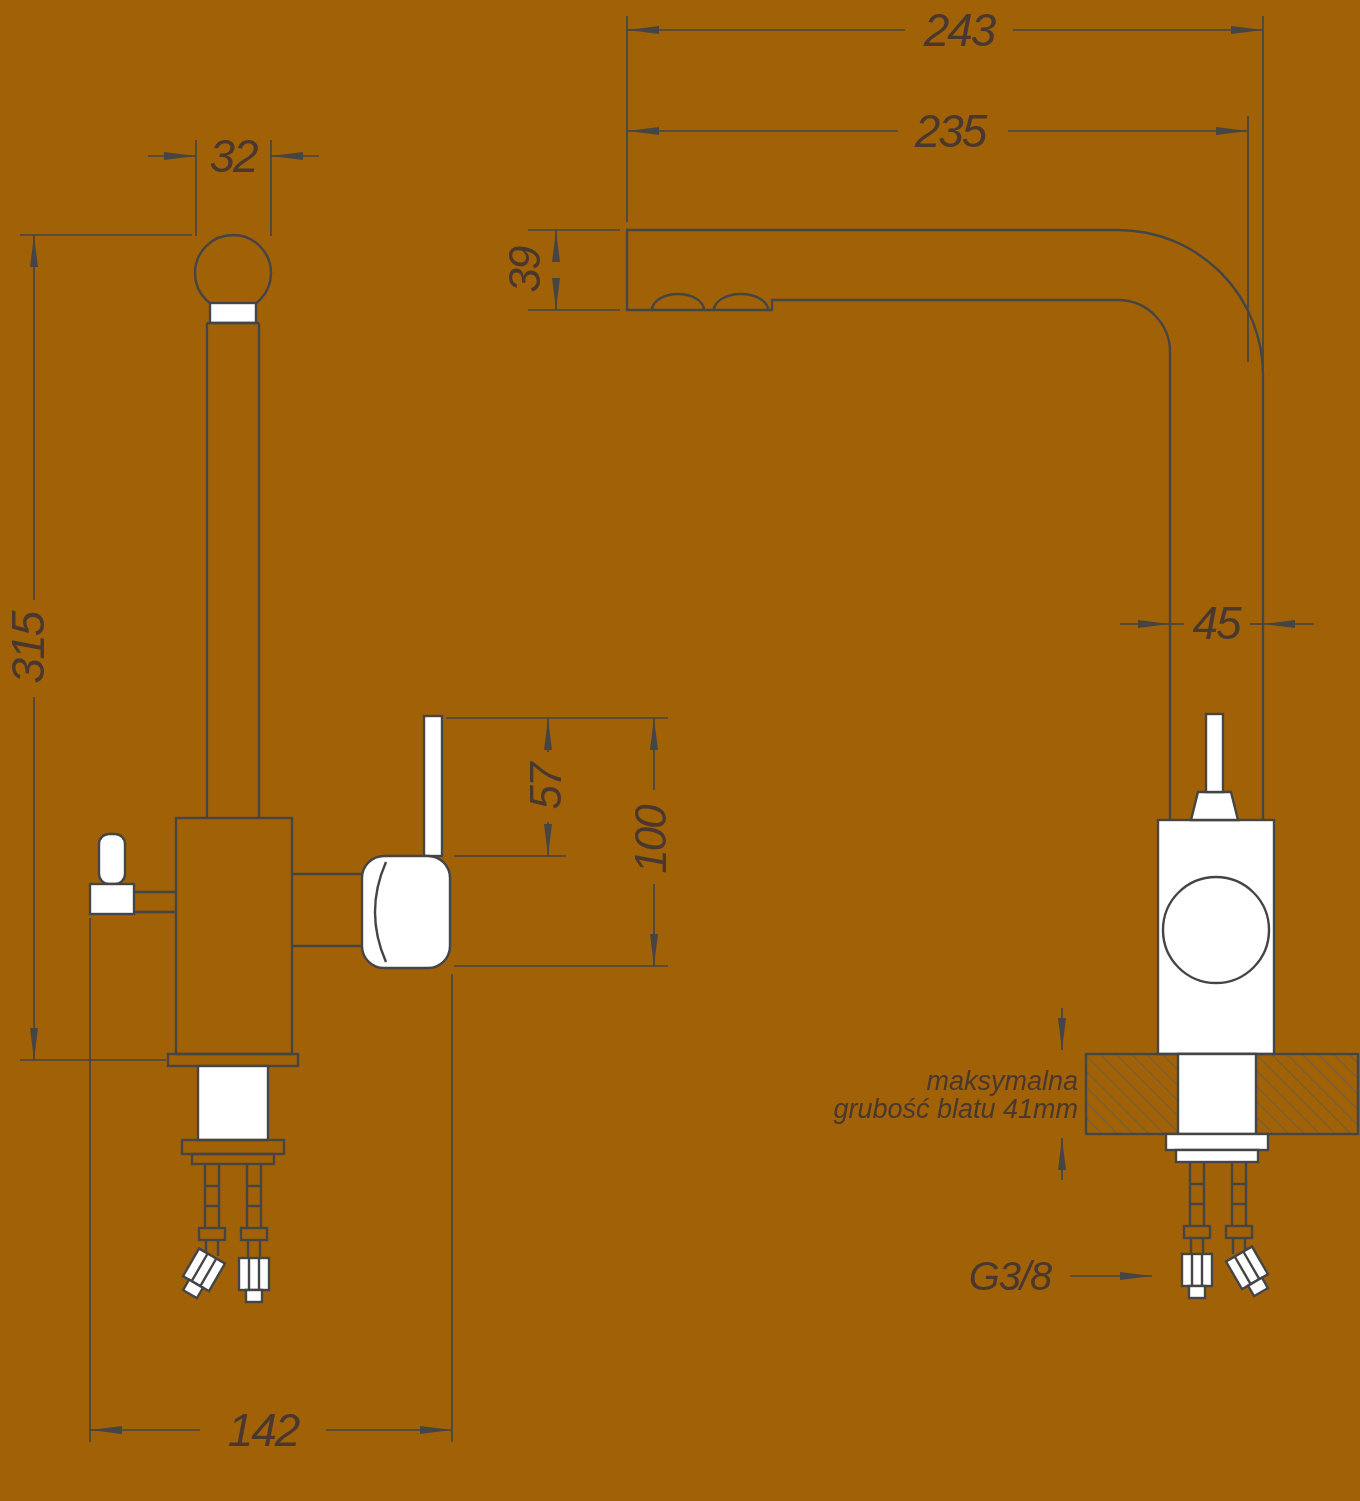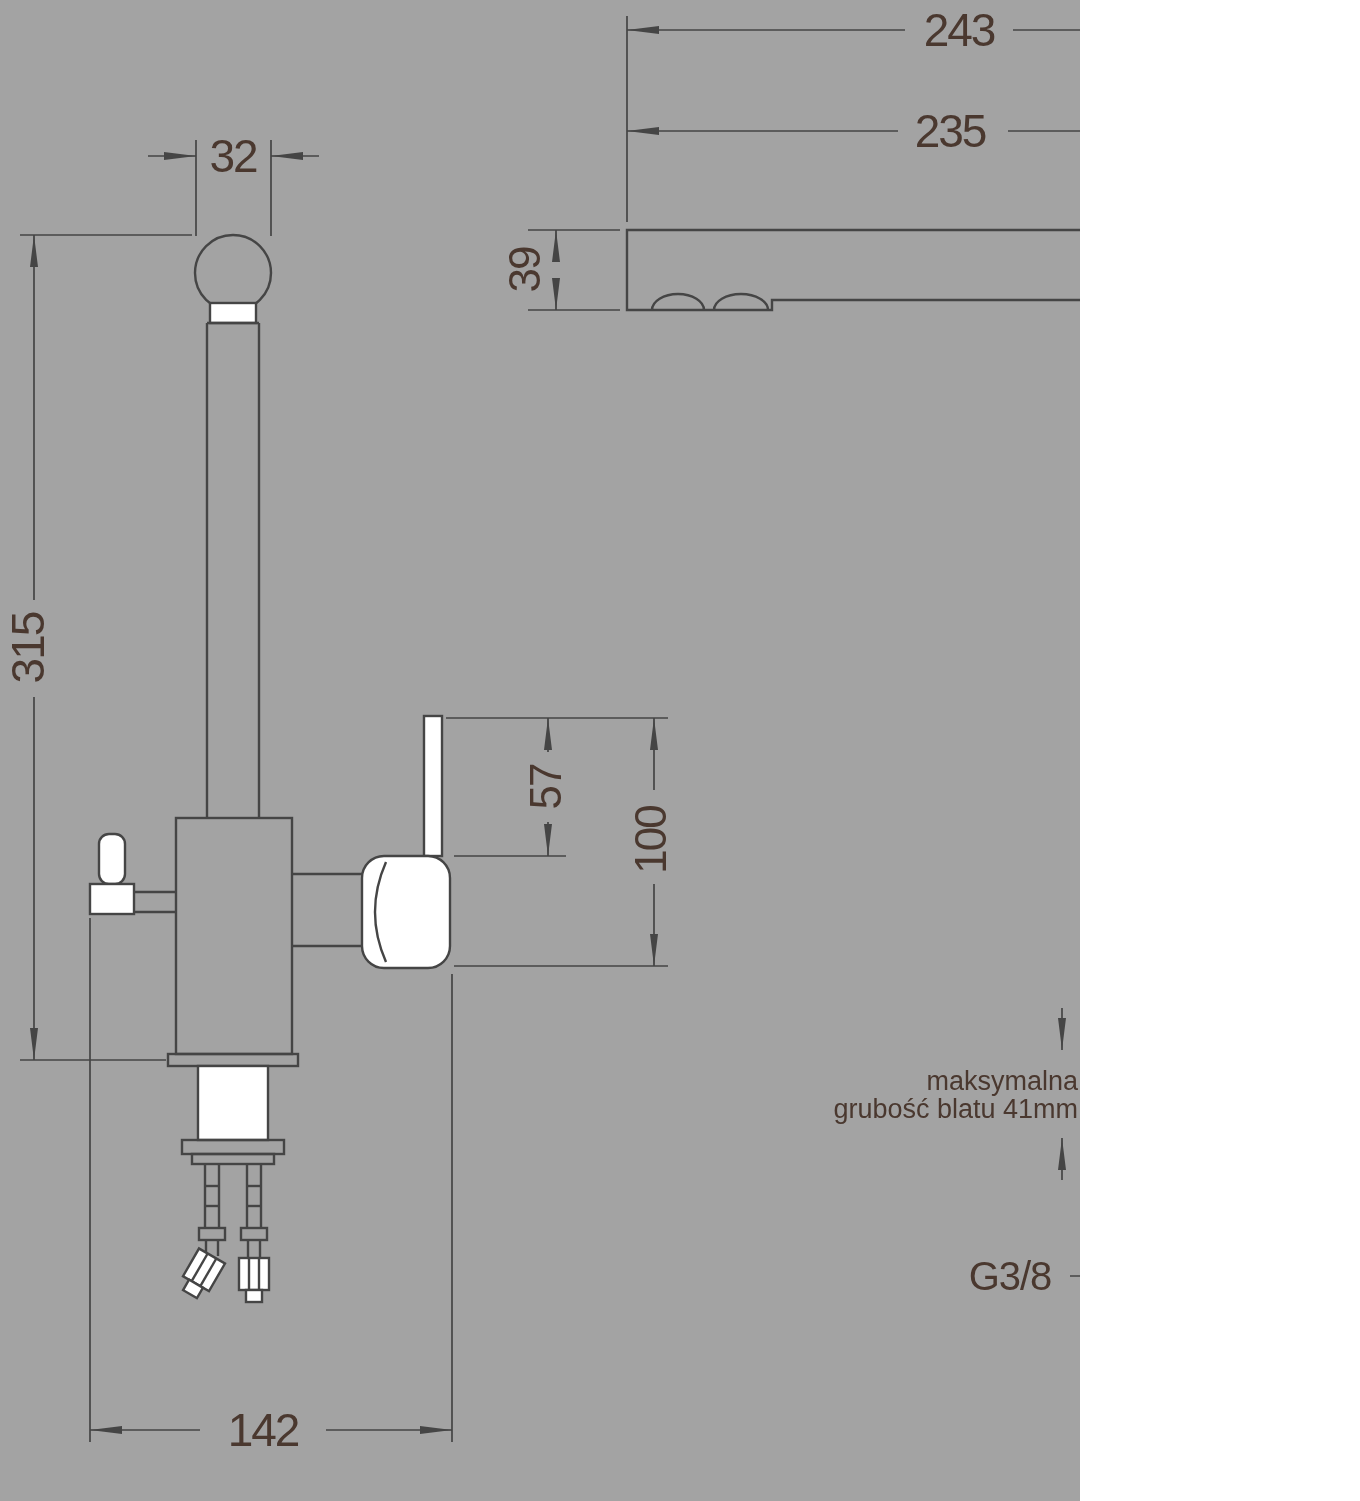--- a/index.html
+++ b/index.html
@@ -1,17 +1,17 @@
 <!DOCTYPE html>
 <html><head>
 <meta charset="utf-8">
 <style>
   html,body{margin:0;padding:0;background:#ffffff;}
-  .stage{position:relative;width:1080px;height:1501px;background:#a3a3a3;overflow:hidden;
-         font-family:"Liberation Sans","DejaVu Sans",sans-serif;}
+  .stage{position:relative;width:1360px;height:1501px;background:#a16207;overflow:hidden;
+         font-family:"Liberation Sans","DejaVu Sans",sans-serif;font-style:italic;}
   svg{display:block;}
   svg text{font-family:"Liberation Sans","DejaVu Sans",sans-serif;fill:#4a382f;}
   .dim-num{font-size:46px;letter-spacing:-2px;}
   .dim-num-s{font-size:44px;letter-spacing:-2px;}
   .note{font-size:27px;}
   .thread-label{font-size:40px;letter-spacing:-1px;}
   .obj{stroke:#454545;stroke-width:2.4;fill:none;}
   .objw{stroke:#454545;stroke-width:2.4;fill:#ffffff;}
   .dim{stroke:#454545;stroke-width:1.7;fill:none;}
 </style>

